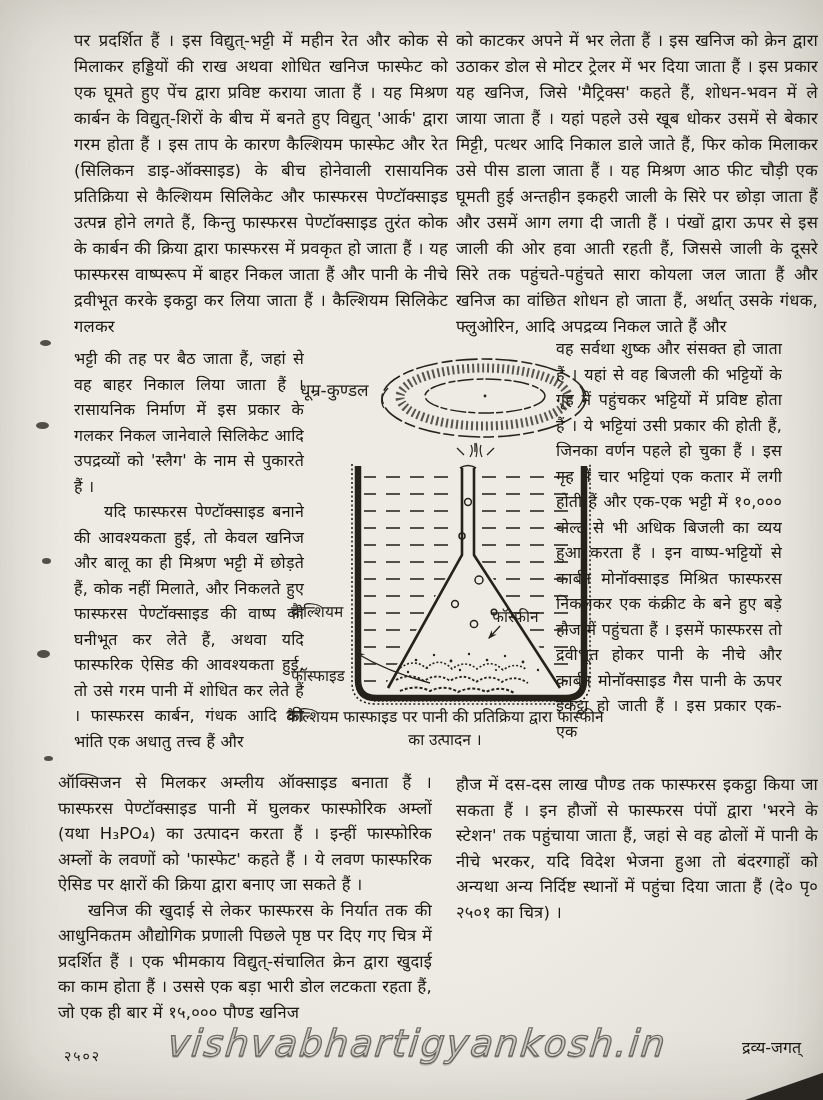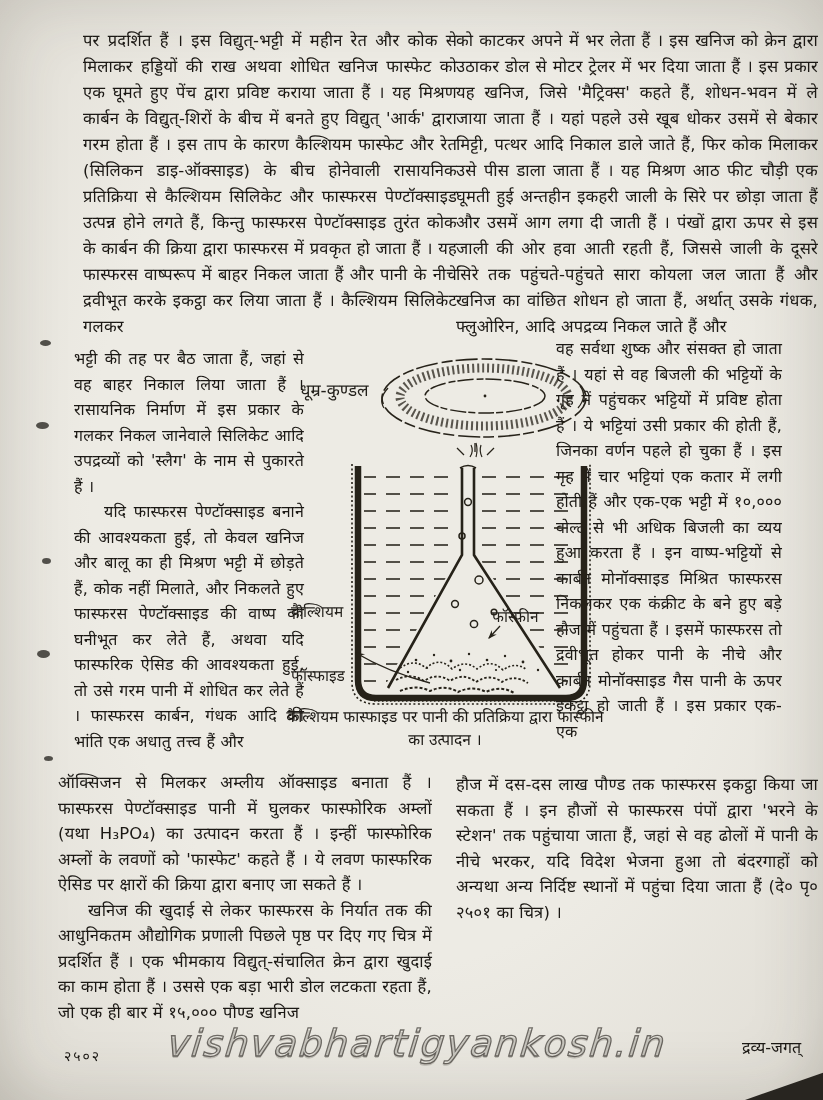--- a/index.html
+++ b/index.html
@@ -67,21 +67,21 @@
     clip-path:polygon(0 100%, 100% 28%, 100% 100%);
   }
   .figure-svg{position:absolute;left:288px;top:350px;}
   svg .ink{stroke:#262219;fill:none;}
 </style>
 </head>
 <body>
 
 <div class="page">
 
-  <div class="textblock" style="left:74px;top:28px;width:374px;margin-left:9px;">
+  <div class="textblock" style="left:74px;top:28px;width:374px;">
     <p>पर प्रदर्शित हैं । इस विद्युत्-भट्टी में महीन रेत और कोक से मिलाकर हड्डियों की राख अथवा शोधित खनिज फास्फेट को एक घूमते हुए पेंच द्वारा प्रविष्ट कराया जाता हैं । यह मिश्रण कार्बन के विद्युत्-शिरों के बीच में बनते हुए विद्युत् 'आर्क' द्वारा गरम होता हैं । इस ताप के कारण कैल्शियम फास्फेट और रेत (सिलिकन डाइ-ऑक्साइड) के बीच होनेवाली रासायनिक प्रतिक्रिया से कैल्शियम सिलिकेट और फास्फरस पेण्टॉक्साइड उत्पन्न होने लगते हैं, किन्तु फास्फरस पेण्टॉक्साइड तुरंत कोक के कार्बन की क्रिया द्वारा फास्फरस में प्रवकृत हो जाता हैं । यह फास्फरस वाष्परूप में बाहर निकल जाता हैं और पानी के नीचे द्रवीभूत करके इकट्ठा कर लिया जाता हैं । कैल्शियम सिलिकेट गलकर</p>
   </div>
 
   <div class="textblock narrow" style="left:74px;top:346px;width:230px;">
     <p>भट्टी की तह पर बैठ जाता हैं, जहां से वह बाहर निकाल लिया जाता हैं । रासायनिक निर्माण में इस प्रकार के गलकर निकल जानेवाले सिलिकेट आदि उपद्रव्यों को 'स्लैग' के नाम से पुकारते हैं ।</p>
     <p class="indent">यदि फास्फरस पेण्टॉक्साइड बनाने की आवश्यकता हुई, तो केवल खनिज और बालू का ही मिश्रण भट्टी में छोड़ते हैं, कोक नहीं मिलाते, और निकलते हुए फास्फरस पेण्टॉक्साइड की वाष्प को घनीभूत कर लेते हैं, अथवा यदि फास्फरिक ऐसिड की आवश्यकता हुई, तो उसे गरम पानी में शोधित कर लेते हैं । फास्फरस कार्बन, गंधक आदि की भांति एक अधातु तत्त्व हैं और</p>
   </div>
 
   <div class="textblock" style="left:58px;top:770px;width:374px;line-height:25.5px;">
     <p>ऑक्सिजन से मिलकर अम्लीय ऑक्साइड बनाता हैं । फास्फरस पेण्टॉक्साइड पानी में घुलकर फास्फोरिक अम्लों (यथा H₃PO₄) का उत्पादन करता हैं । इन्हीं फास्फोरिक अम्लों के लवणों को 'फास्फेट' कहते हैं । ये लवण फास्फरिक ऐसिड पर क्षारों की क्रिया द्वारा बनाए जा सकते हैं ।</p>

